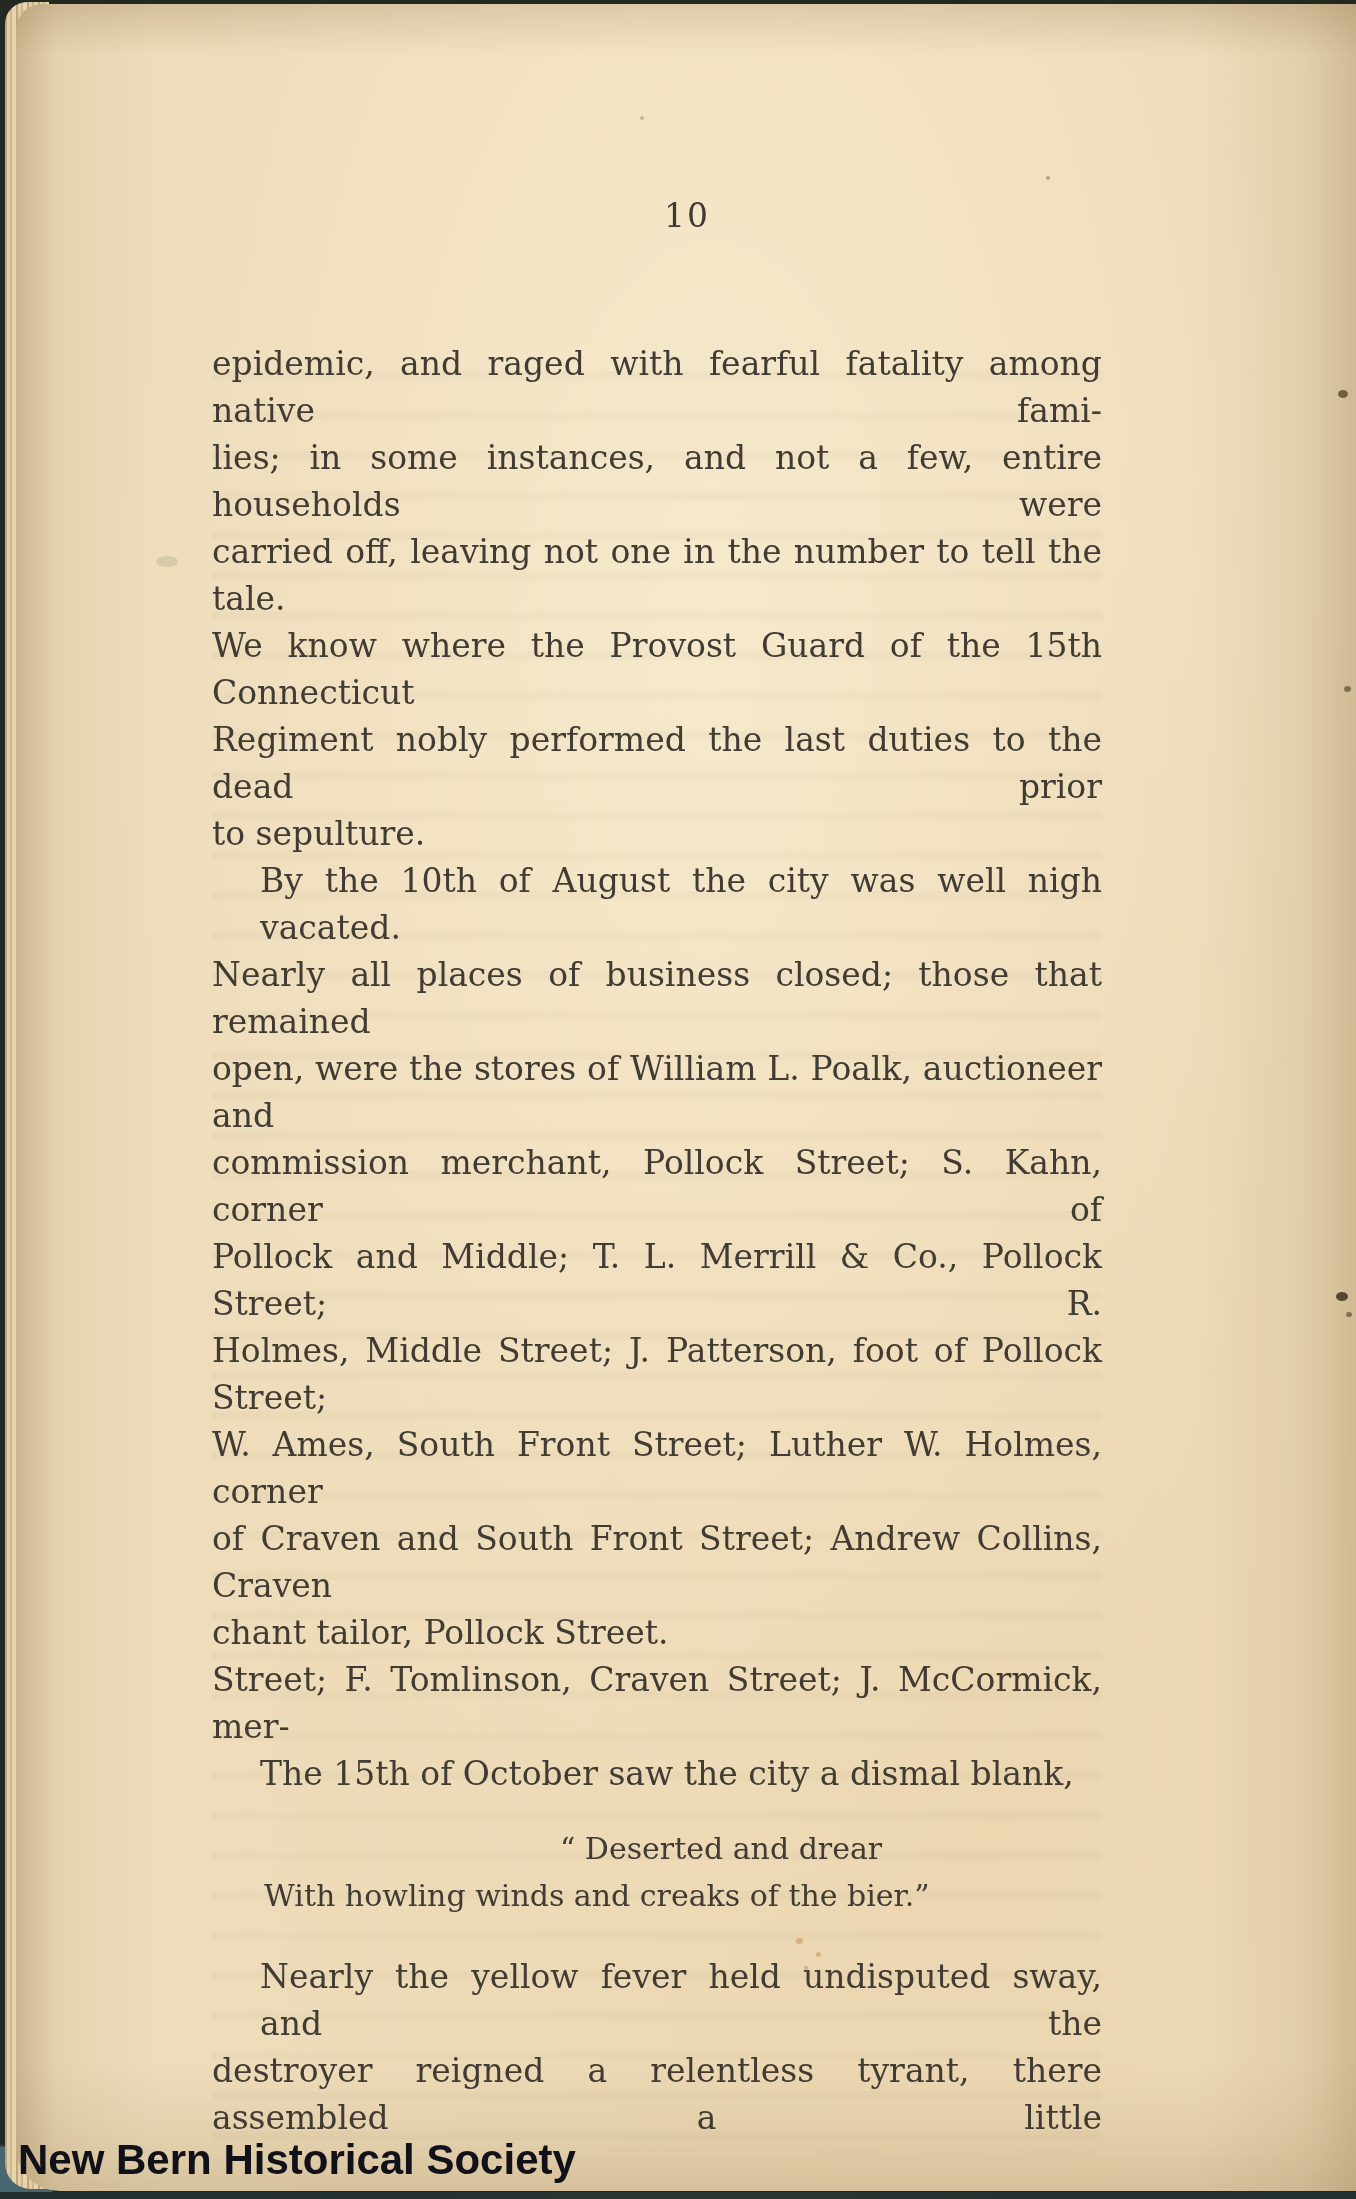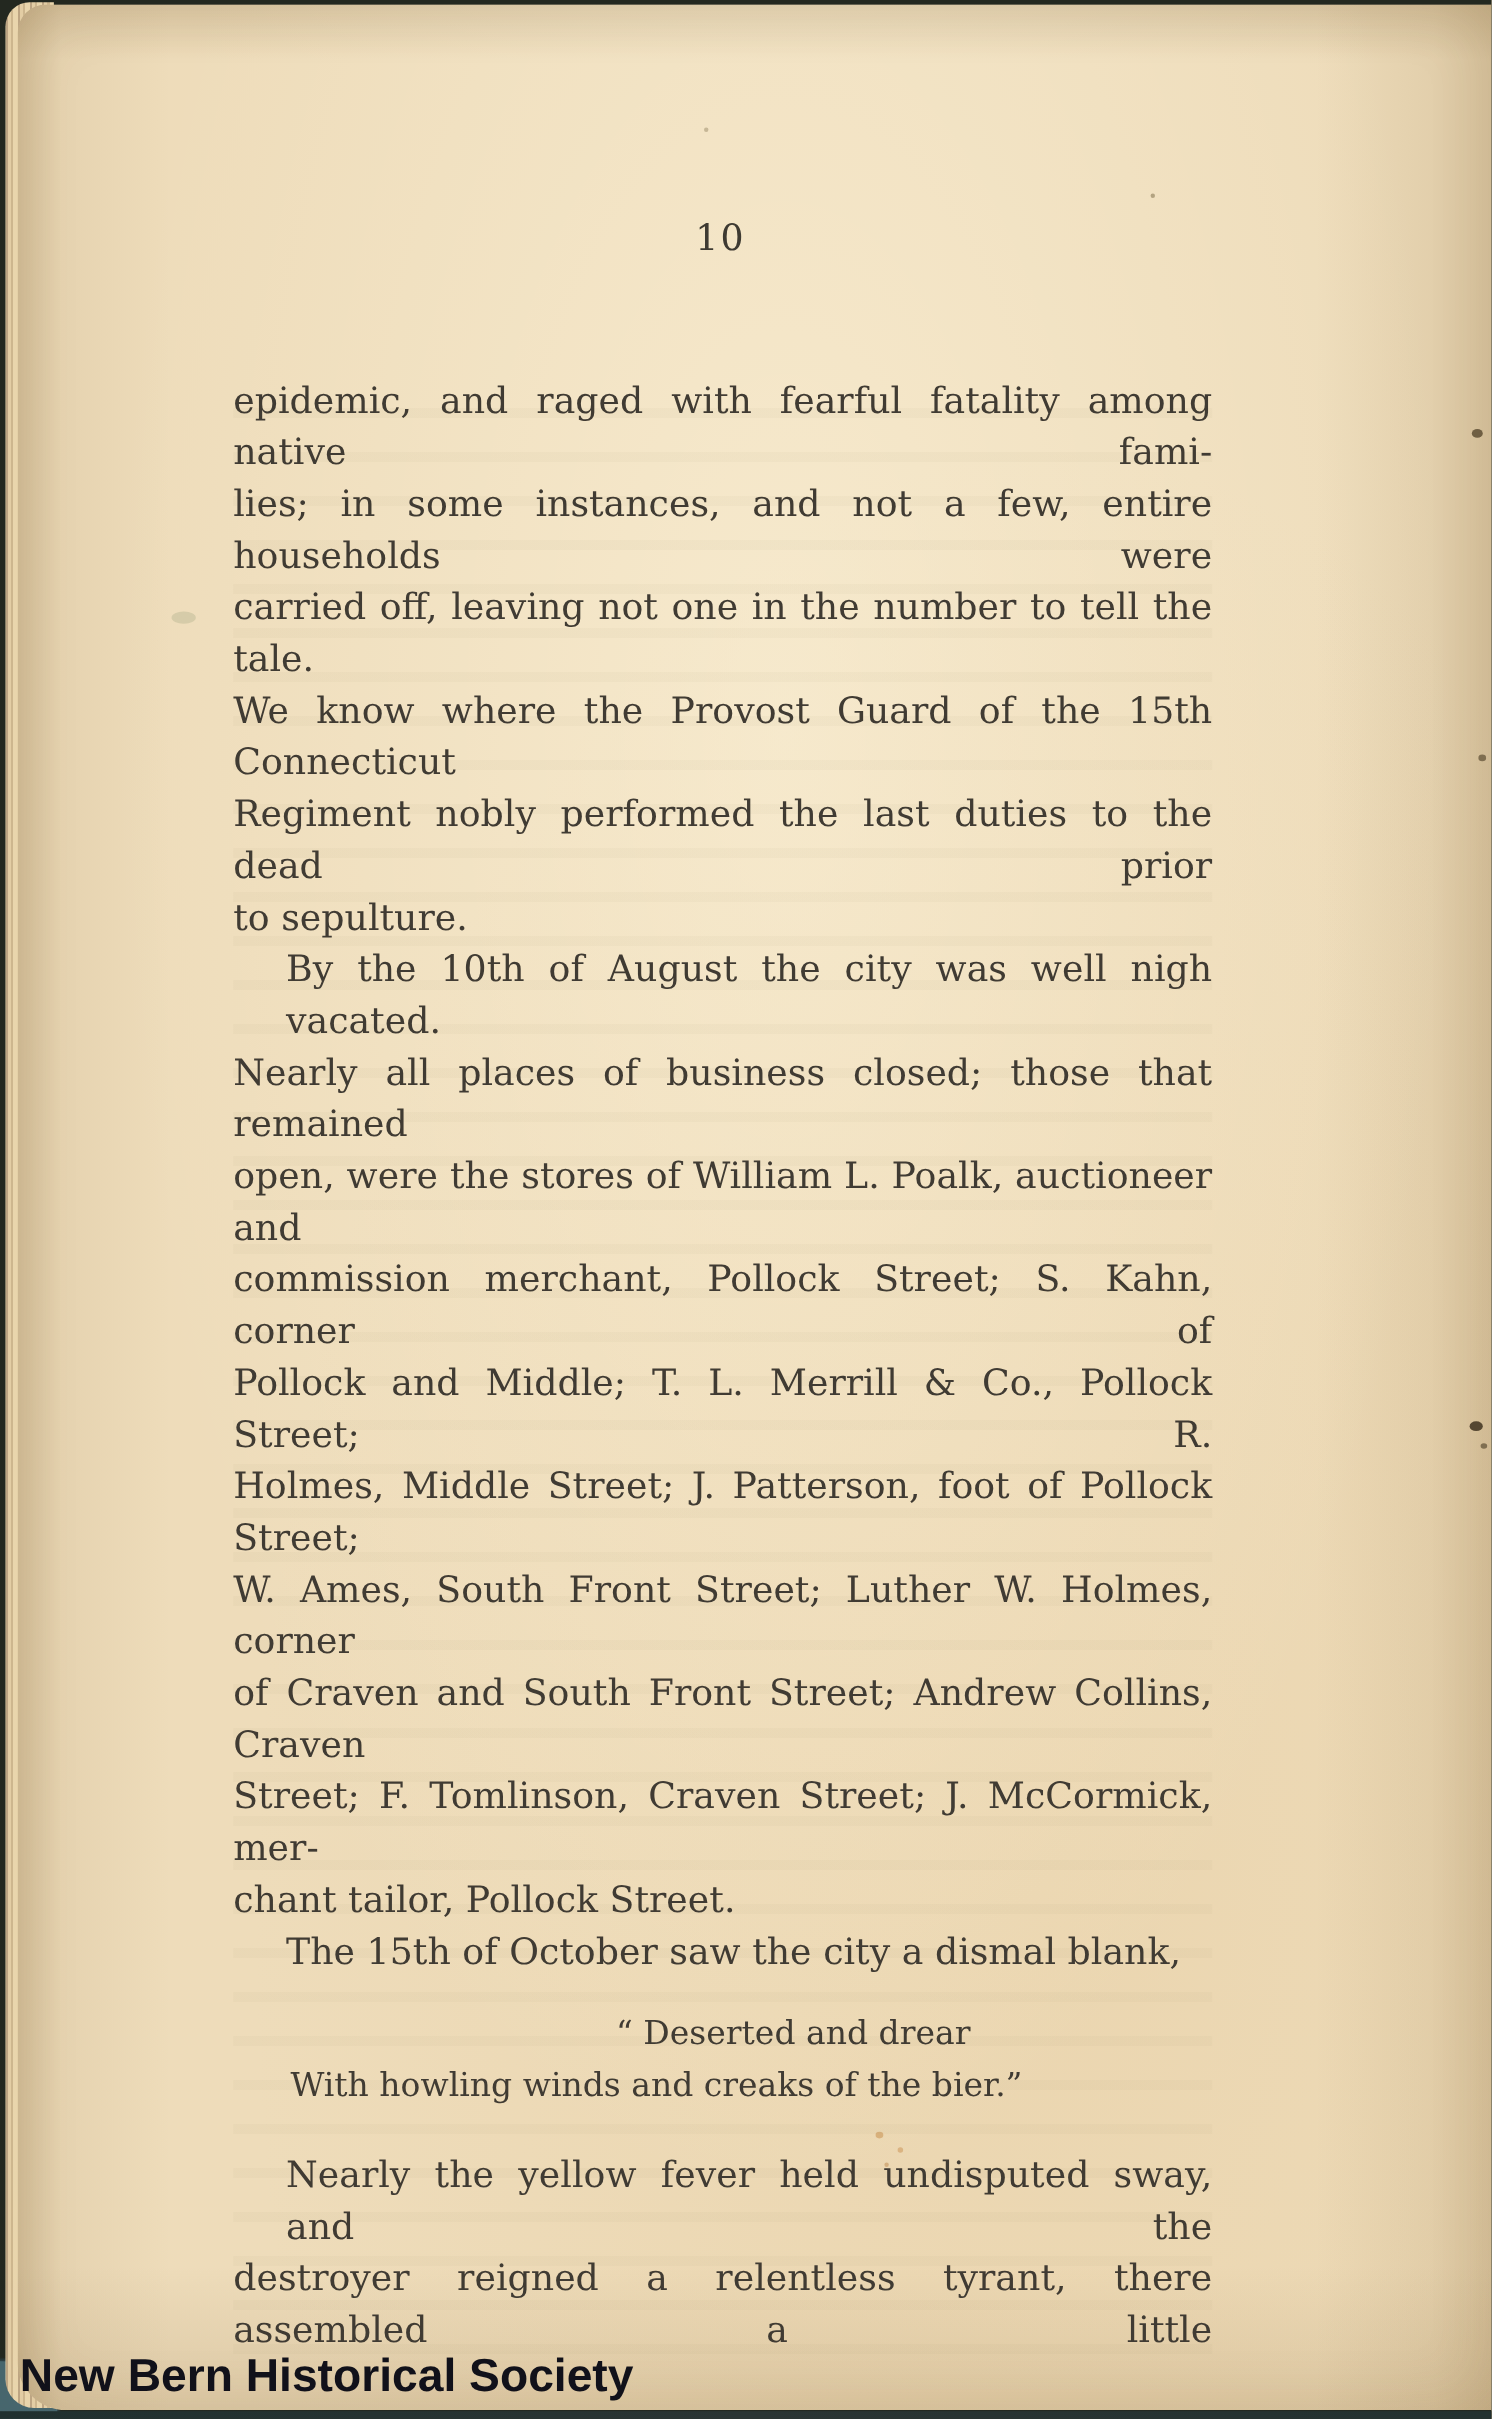--- a/index.html
+++ b/index.html
@@ -31,21 +31,21 @@
       radial-gradient(ellipse at 52% 30%, rgba(255,247,224,0.50), rgba(255,247,224,0) 62%),
       radial-gradient(ellipse at 70% 80%, rgba(221,186,130,0.18), rgba(221,186,130,0) 55%),
       linear-gradient(90deg, rgba(124,94,46,0.25) 0, rgba(124,94,46,0.07) 40px, rgba(124,94,46,0) 140px,
         rgba(124,94,46,0) 88%, rgba(124,94,46,0.10) 96%, rgba(124,94,46,0.22) 100%),
       linear-gradient(180deg, rgba(110,82,38,0.16) 0, rgba(110,82,38,0) 50px,
         rgba(110,82,38,0) 94%, rgba(110,82,38,0.14) 100%),
       #eedcba;
     box-shadow:inset 0 0 60px rgba(120,90,40,0.12);
   }
   .page-number{
-    position:absolute;left:632px;top:196px;
+    position:absolute;left:664px;top:196px;
     font-size:33px;color:#3e3a32;letter-spacing:2px;
   }
   .text-column{
     position:absolute;left:212px;top:340px;width:890px;
     font-size:33px;line-height:47px;color:#403b33;
     background:repeating-linear-gradient(180deg, transparent 0 31px, rgba(150,140,100,0.05) 31px 40px);
   }
   .para{margin:0;}
   .line{text-align:justify;text-align-last:justify;white-space:normal;}
   .line.endline{text-align-last:left;}
@@ -106,22 +106,22 @@
     </div>
     <div class="para body">
       <div class="line indent">By the 10th of August the city was well nigh vacated.</div>
       <div class="line">Nearly all places of business closed; those that remained</div>
       <div class="line">open, were the stores of William L. Poalk, auctioneer and</div>
       <div class="line">commission merchant, Pollock Street; S. Kahn, corner of</div>
       <div class="line">Pollock and Middle; T. L. Merrill &amp; Co., Pollock Street; R.</div>
       <div class="line">Holmes, Middle Street; J. Patterson, foot of Pollock Street;</div>
       <div class="line">W. Ames, South Front Street; Luther W. Holmes, corner</div>
       <div class="line">of Craven and South Front Street; Andrew Collins, Craven</div>
+      <div class="line endline">chant tailor, Pollock Street.</div>
       <div class="line">Street; F. Tomlinson, Craven Street; J. McCormick, mer-</div>
-      <div class="line endline">chant tailor, Pollock Street.</div>
     </div>
     <div class="para body">
       <div class="line indent endline">The 15th of October saw the city a dismal blank,</div>
     </div>
     <div class="para verse">
       <div class="line verse-line-0">“ Deserted and drear</div>
       <div class="line verse-line-1 endline">With howling winds and creaks of the bier.”</div>
     </div>
     <div class="para body">
       <div class="line indent">Nearly the yellow fever held undisputed sway, and the</div>

